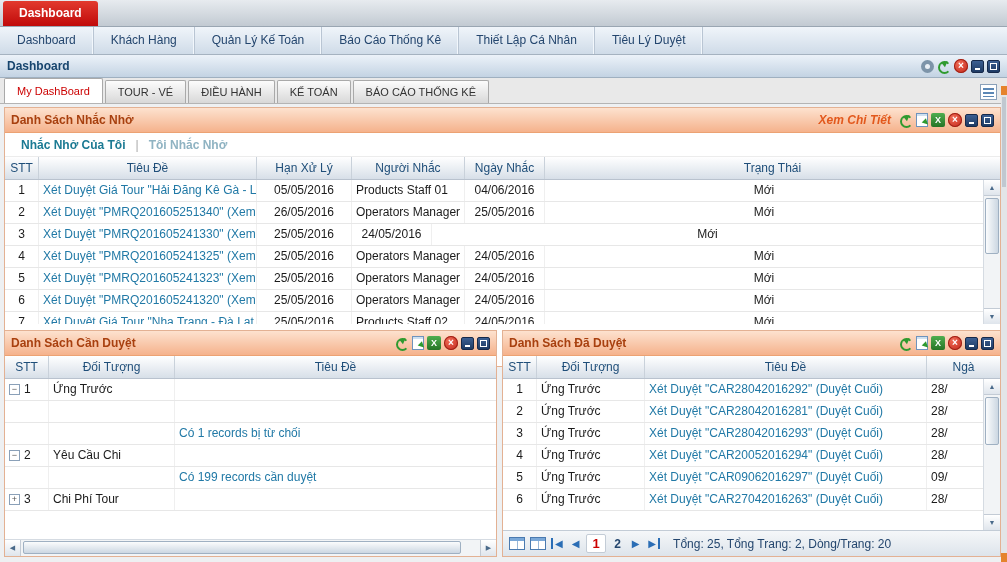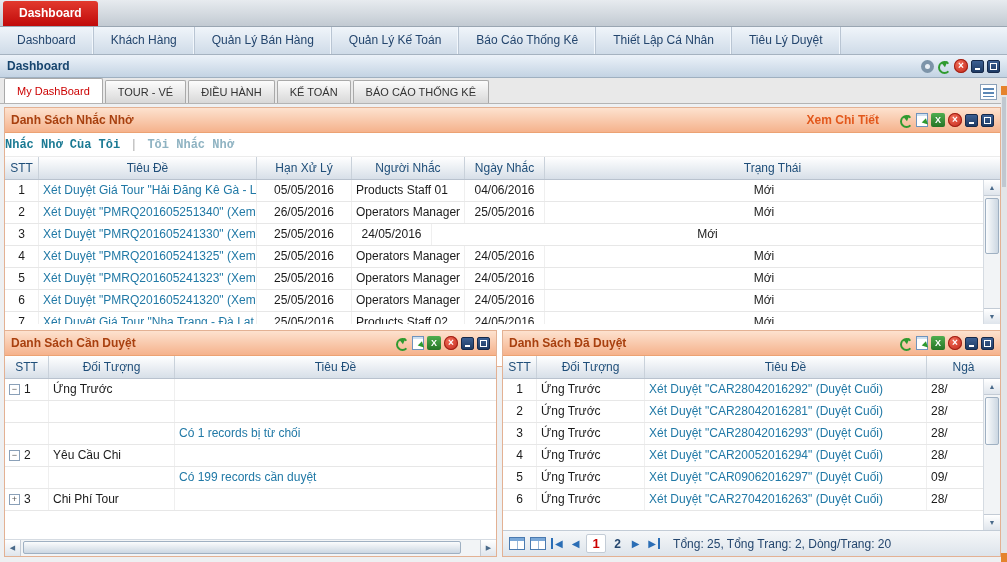--- a/index.html
+++ b/index.html
@@ -36,24 +36,24 @@
   .tab.active { background:#fff; color:#cc0000; height:25px; line-height:24px; }
   .tab-strip-right { margin-left:auto; margin-right:10px; margin-bottom:3px; display:flex; gap:3px; }
   
   .panel { position:absolute; background:#fff; border:1px solid #e3b193; }
   .panel-reminders { left:4px; top:107px; width:997px; height:260px; }
   .panel-pending   { left:4px; top:330px; width:493px; height:227px; }
   .panel-approved  { left:502px; top:330px; width:499px; height:227px; }
   .panel-header { height:25px; background:linear-gradient(#fde2cf,#f5b28c);
     border-bottom:1px solid #eca273; display:flex; align-items:center; padding:0 6px; }
   .panel-title { font-weight:bold; color:#a8400f; white-space:nowrap; }
-  .view-detail { font-weight:bold; color:#e2581c; margin-right:20px; white-space:nowrap; }
-  
-  .filter-bar { height:24px; display:flex; align-items:center; padding:0 0; gap:10px;
-    background:#fff; border-bottom:1px solid #ececec;font-family:Liberation Mono, monospace; }
+  .view-detail { font-weight:bold; color:#e2581c; margin-right:8px; white-space:nowrap;font-style:italic; }
+  
+  .filter-bar { height:24px; display:flex; align-items:center; padding:0 16px; gap:10px;
+    background:#fff; border-bottom:1px solid #ececec; }
   .filter-active { color:#1b7a93; font-weight:bold; }
   .filter-sep { color:#aaa; }
   .filter-inactive { color:#8fb3c2; font-weight:bold; }
   
   .grid-header { display:flex; height:23px; background:linear-gradient(#ffffff,#d7dfe8);
     border-bottom:1px solid #b9c2ce; }
   .gh-cell { line-height:22px; text-align:center; font-weight:normal; color:#1f4e79;
     border-right:1px solid #c9d1da; overflow:hidden; white-space:nowrap; }
   .grid-body { position:relative; overflow:hidden; background:#fff; }
   .rows.scrollpad { margin-right:17px; }
@@ -138,21 +138,20 @@
 </head>
 <body>
 
 <div class="top-strip">
   <div class="window-tab">Dashboard</div>
 </div>
 
 <div class="menu-bar">
   <div class="menu-item">Dashboard</div>
   <div class="menu-item">Khách Hàng</div>
-  <div class="menu-item">Quản Lý Bán Hàng</div>
   <div class="menu-item">Quản Lý Kế Toán</div>
   <div class="menu-item">Báo Cáo Thống Kê</div>
   <div class="menu-item">Thiết Lập Cá Nhân</div>
   <div class="menu-item">Tiêu Lý Duyệt</div>
 </div>
 
 <div class="titlebar">
   <span class="page-title">Dashboard</span>
   <span class="spacer"></span>
   <span class="tb-icons">

